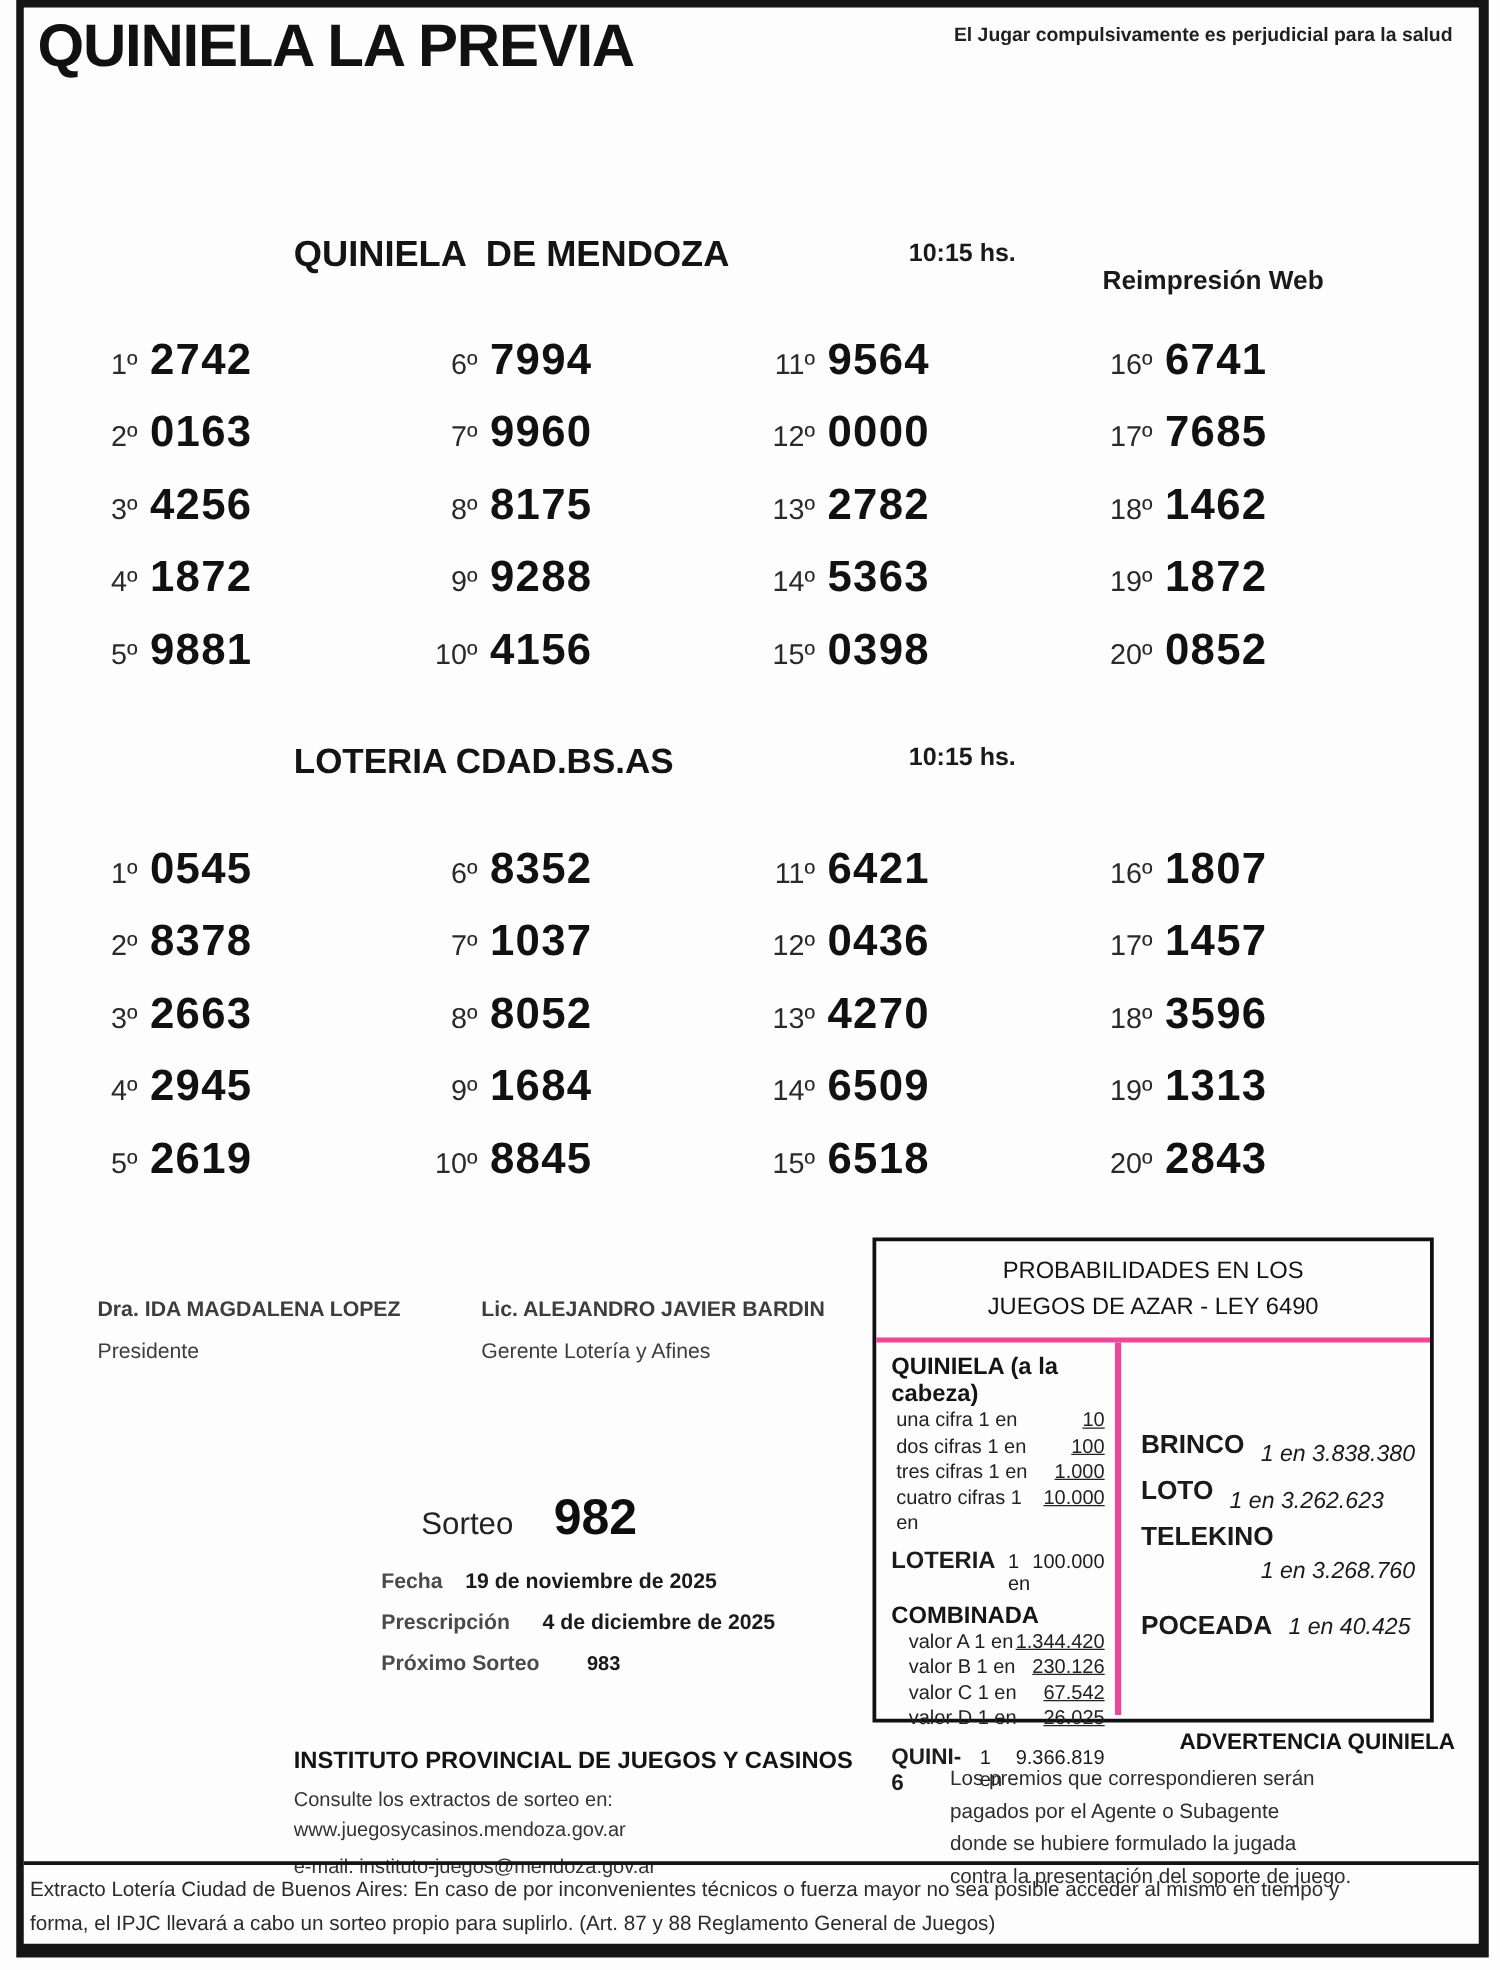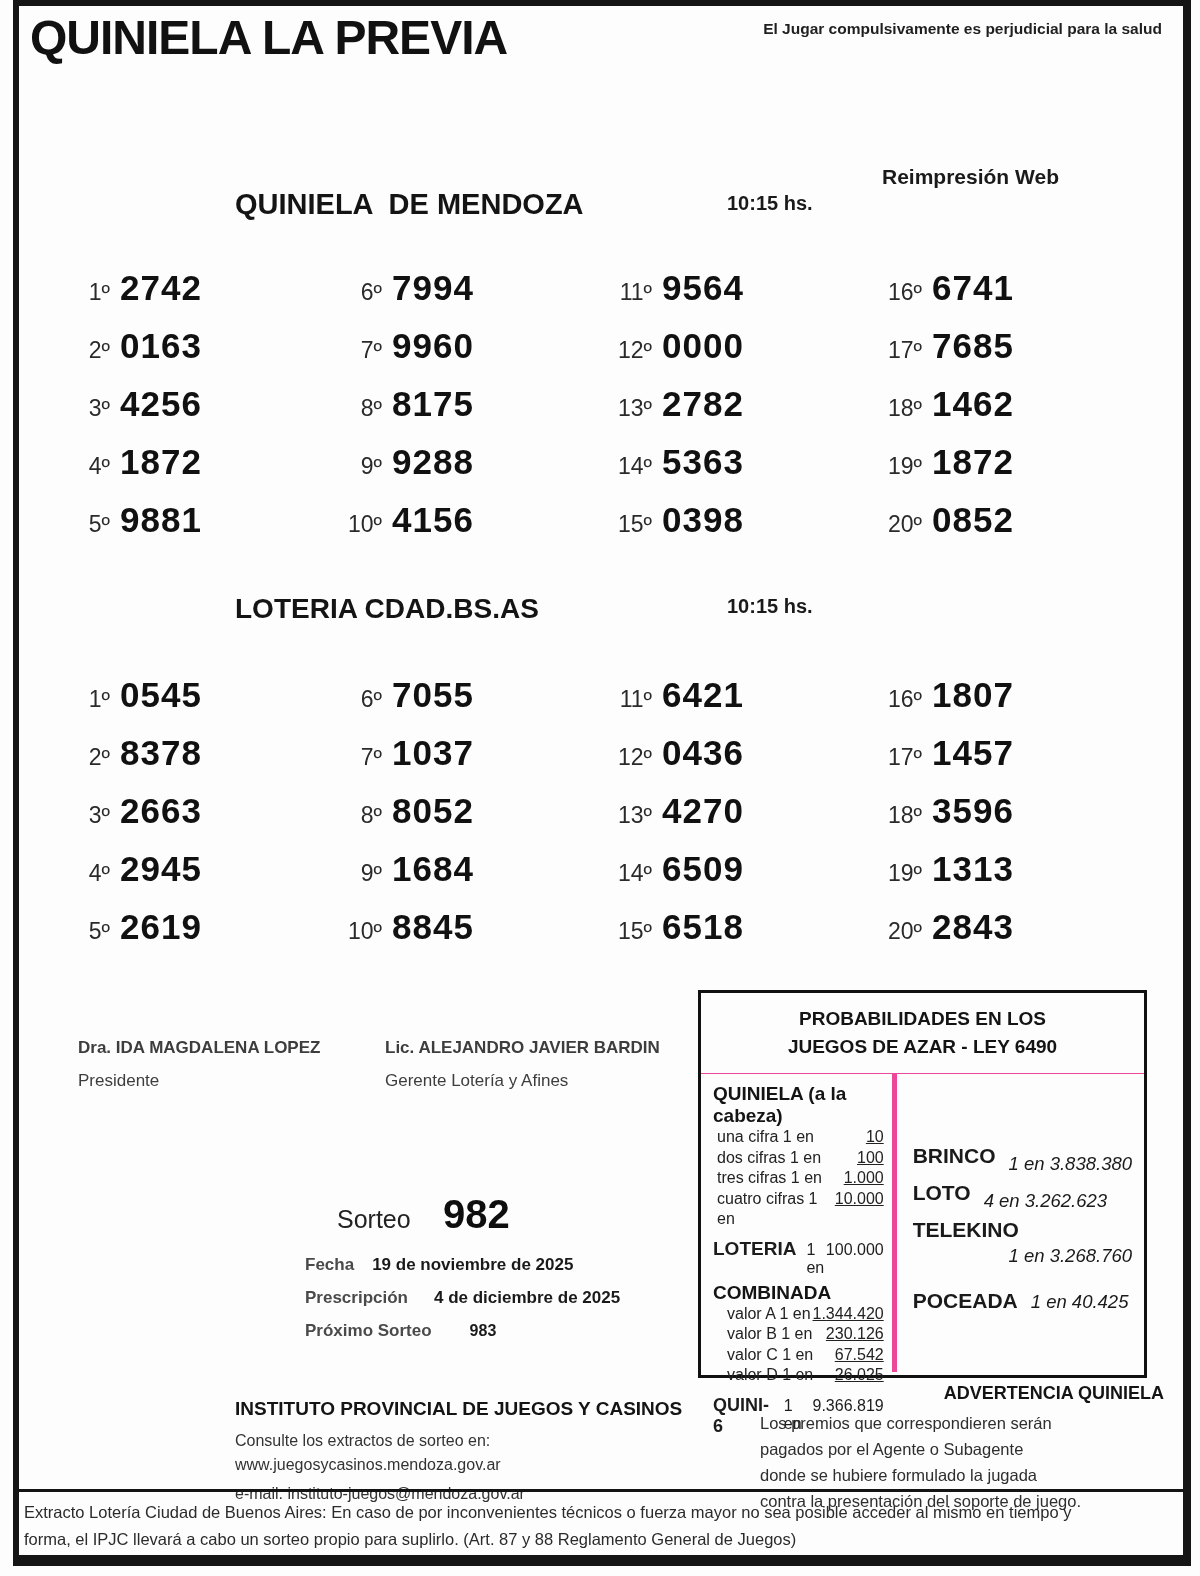--- a/index.html
+++ b/index.html
@@ -16,21 +16,21 @@
     border:6px solid #151515; border-bottom-width:11px; border-right-width:8px;
     pointer-events:none;
   }
   .abs { position:absolute; }
 
   .page-title { left:30px; top:10px; font-size:48px; font-weight:bold; letter-spacing:-1px; color:#111; }
   .health-warning { left:698px; top:20px; width:464px; text-align:right; font-size:15.5px; font-weight:bold; color:#1f1f1f; }
 
   .section-heading { font-size:29px; font-weight:bold; color:#141414; white-space:pre; }
   .draw-time { font-size:20px; font-weight:bold; color:#1a1a1a; }
-  .reprint-note { font-size:21px; font-weight:bold; color:#1a1a1a; }
+  .reprint-note { font-size:21px; font-weight:bold; color:#1a1a1a;margin-top:48px; }
 
   .results-grid {
     display:grid; grid-auto-flow:column;
     grid-template-rows:repeat(5,58px);
     grid-template-columns:272px 270px 270px 260px;
     width:1075px;
   }
   .cell { display:flex; align-items:baseline; }
   .place { width:58px; text-align:right; padding-right:10px; font-size:23px; color:#2a2a2a; }
   .num { font-size:35px; font-weight:bold; letter-spacing:1px; color:#111; }
@@ -44,23 +44,23 @@
   .sorteo-number { left:443px; top:1192px; font-size:40px; font-weight:bold; color:#0e0e0e; }
   .draw-row { left:305px; font-size:17px; }
   .draw-row .lbl { font-weight:bold; color:#4a4a4a; }
   .draw-row .val { font-weight:bold; color:#1a1a1a; }
   #row-fecha { top:1255px; } #row-fecha .val { margin-left:18px; }
   #row-presc { top:1288px; } #row-presc .val { margin-left:26px; }
   #row-prox  { top:1321px; } #row-prox .val { margin-left:38px; font-size:16px; }
 
   .prob-box { left:698px; top:990px; width:449px; height:388px; border:3px solid #111; background:#fdfdfd; }
   .prob-header {
-    height:81px; border-bottom:1px solid #ec4899;
+    height:81px; border-bottom:4px solid #ec4899;
     display:flex; flex-direction:column; justify-content:center; align-items:center;
-    font-size:19px; font-weight:bold; line-height:1.5; color:#141414;
+    font-size:19px; font-weight:normal; line-height:1.5; color:#141414;
   }
   .prob-body { display:flex; height:298px; }
   .prob-left { width:231px; border-right:5px solid #ec4899; padding:9px 8px 4px 12px; }
   .prob-right { flex:1; padding:70px 12px 0 16px; }
   .prob-sub-heading { font-size:19px; font-weight:bold; color:#141414; }
   .prob-row { display:flex; justify-content:space-between; font-size:16px; line-height:20.5px; color:#222; padding-left:4px; }
   .prob-row .pv { text-align:right;text-decoration:underline; }
   .inline-odds { display:flex; align-items:baseline; margin-top:8px; font-size:16px; }
   .inline-odds .g-name { font-size:19px; font-weight:bold; margin-right:10px; }
   .inline-odds .pv { margin-left:auto; text-align:right; }
@@ -227,21 +227,21 @@
         <span class="num">2945</span>
       </div>
 
       <div class="cell">
         <span class="place">5º</span>
         <span class="num">2619</span>
       </div>
 
       <div class="cell">
         <span class="place">6º</span>
-        <span class="num">7055</span>
+        <span class="num">8352</span>
       </div>
 
       <div class="cell">
         <span class="place">7º</span>
         <span class="num">1037</span>
       </div>
 
       <div class="cell">
         <span class="place">8º</span>
         <span class="num">8052</span>
@@ -397,21 +397,21 @@
           <span class="pv">9.366.819</span>
         </div>
       </div>
       <div class="prob-right">
 
           <div class="game">
             <span class="g-name">BRINCO</span><span class="g-val">1 en 3.838.380</span>
           </div>
 
           <div class="game">
-            <span class="g-name">LOTO</span><span class="g-val">4 en 3.262.623</span>
+            <span class="g-name">LOTO</span><span class="g-val">1 en 3.262.623</span>
           </div>
 
           <div class="game">
             <span class="g-name">TELEKINO</span><span class="g-val">1 en 3.268.760</span>
           </div>
 
           <div class="game">
             <span class="g-name">POCEADA</span><span class="g-val">1 en 40.425</span>
           </div>
         </div>

